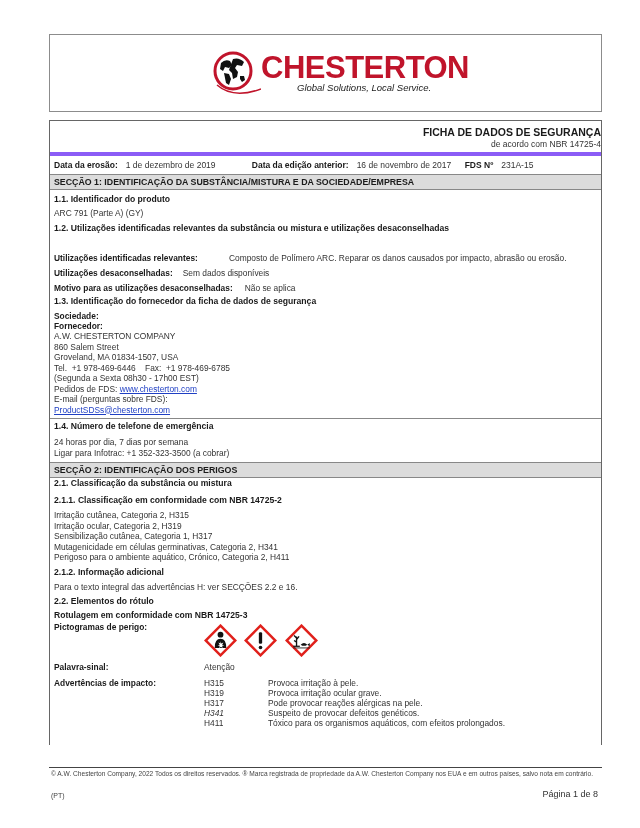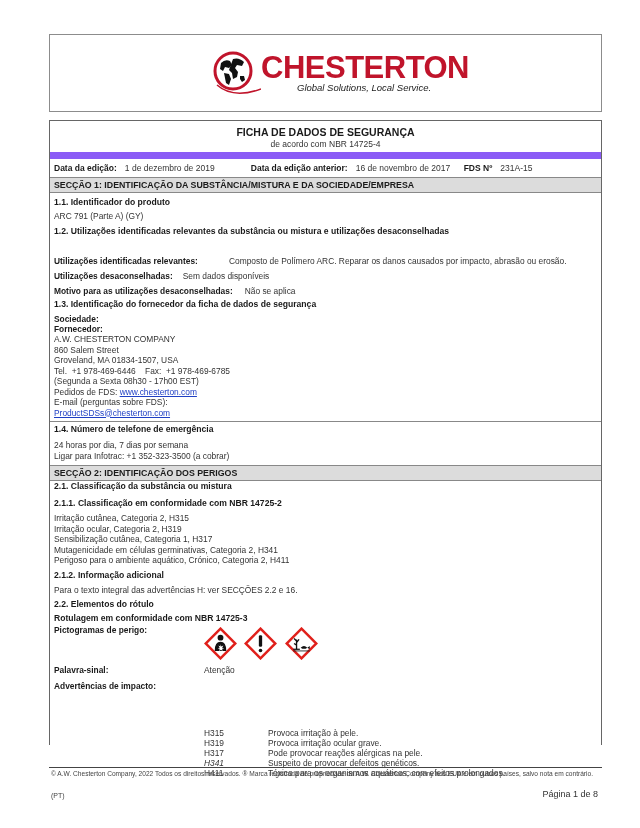--- a/index.html
+++ b/index.html
@@ -7,21 +7,21 @@
          font-family:"Liberation Sans", sans-serif; color:#1a1a1a; }
   .logo-box { position:absolute; left:49px; top:34px; width:553px; height:78px;
               border:1px solid #8c8c8c; box-sizing:border-box; }
   .logo { position:absolute; left:211px; top:49px; width:240px; height:52px; }
   .logo-word { position:absolute; left:50px; top:2px; font-family:"Liberation Sans", sans-serif;
                font-weight:bold; font-size:31px; color:#c0142b; letter-spacing:-0.5px; line-height:34px; }
   .logo-reg { position:absolute; left:229px; top:23px; font-size:5px; color:#c0142b; }
   .logo-tag { position:absolute; left:86px; top:33px; font-style:italic; font-size:9.5px; color:#222; }
   .doc { position:absolute; left:49px; top:120px; width:553px; height:625px;
          border-left:1px solid #666; border-right:1px solid #666; border-top:1px solid #666; box-sizing:border-box; }
-  .title-block { text-align:center; height:31px; border-bottom:7px solid #8b5cf6; }
+  .title-block { text-align:right; height:31px; border-bottom:4px solid #8b5cf6; }
   .title { font-weight:bold; font-size:10.5px; padding-top:5px; line-height:13px; }
   .subtitle { font-size:8.5px; line-height:11px; color:#333; }
   .dates { height:18px; display:flex; align-items:center; font-size:8.5px; padding-left:4px; border-bottom:1px solid #888; }
   .dates .lbl { font-weight:bold; margin-right:8px; }
   .dates .val { color:#333; }
   .sec-head { background:#dcdcdc; font-weight:bold; font-size:8.8px; height:14px; line-height:14px; padding-left:4px;
               border-bottom:1px solid #888; }
   .sub { font-weight:bold; font-size:8.6px; padding-left:4px; }
   .txt { font-size:8.4px; color:#333; padding-left:4px; line-height:10.5px; }
   .row { display:flex; font-size:8.4px; padding-left:4px; }
@@ -52,21 +52,21 @@
   <span class="logo-reg">®</span>
   <span class="logo-tag">Global Solutions, Local Service.</span>
 </div>
 
 <div class="doc">
   <div class="title-block">
     <div class="title">FICHA DE DADOS DE SEGURANÇA</div>
     <div class="subtitle">de acordo com NBR 14725-4</div>
   </div>
   <div class="dates">
-    <span class="lbl">Data da edição:</span>
+    <span class="lbl">Data da erosão:</span>
     <span class="val" style="width:126px;">1 de dezembro de 2019</span>
     <span class="lbl">Data da edição anterior:</span>
     <span class="val" style="width:108px;">16 de novembro de 2017</span>
     <span class="lbl">FDS Nº</span>
     <span class="val">231A-15</span>
   </div>
 
   <div class="sec-head">SECÇÃO 1: IDENTIFICAÇÃO DA SUBSTÂNCIA/MISTURA E DA SOCIEDADE/EMPRESA</div>
   <div class="sub" style="margin-top:4px;">1.1. Identificador do produto</div>
   <div class="txt" style="margin-top:4px;">ARC 791 (Parte A) (GY)</div>
@@ -143,21 +143,21 @@
       </svg>
     </span>
   </div>
   <div class="row" style="margin-top:0px;">
     <span class="k" style="width:150px;flex:none;">Palavra-sinal:</span>
     <span class="v">Atenção</span>
   </div>
   <div class="row" style="margin-top:6px;">
     <span class="k" style="width:150px;flex:none;">Advertências de impacto:</span>
     <div style="line-height:10px;">
-      <div style="display:flex;margin-top:47px;">
+      <div style="display:flex;">
           <span class="v" style="width:64px;">H315</span>
           <span class="v">Provoca irritação à pele.</span>
         </div>
       <div style="display:flex;">
           <span class="v" style="width:64px;">H319</span>
           <span class="v">Provoca irritação ocular grave.</span>
         </div>
       <div style="display:flex;">
           <span class="v" style="width:64px;">H317</span>
           <span class="v">Pode provocar reações alérgicas na pele.</span>

